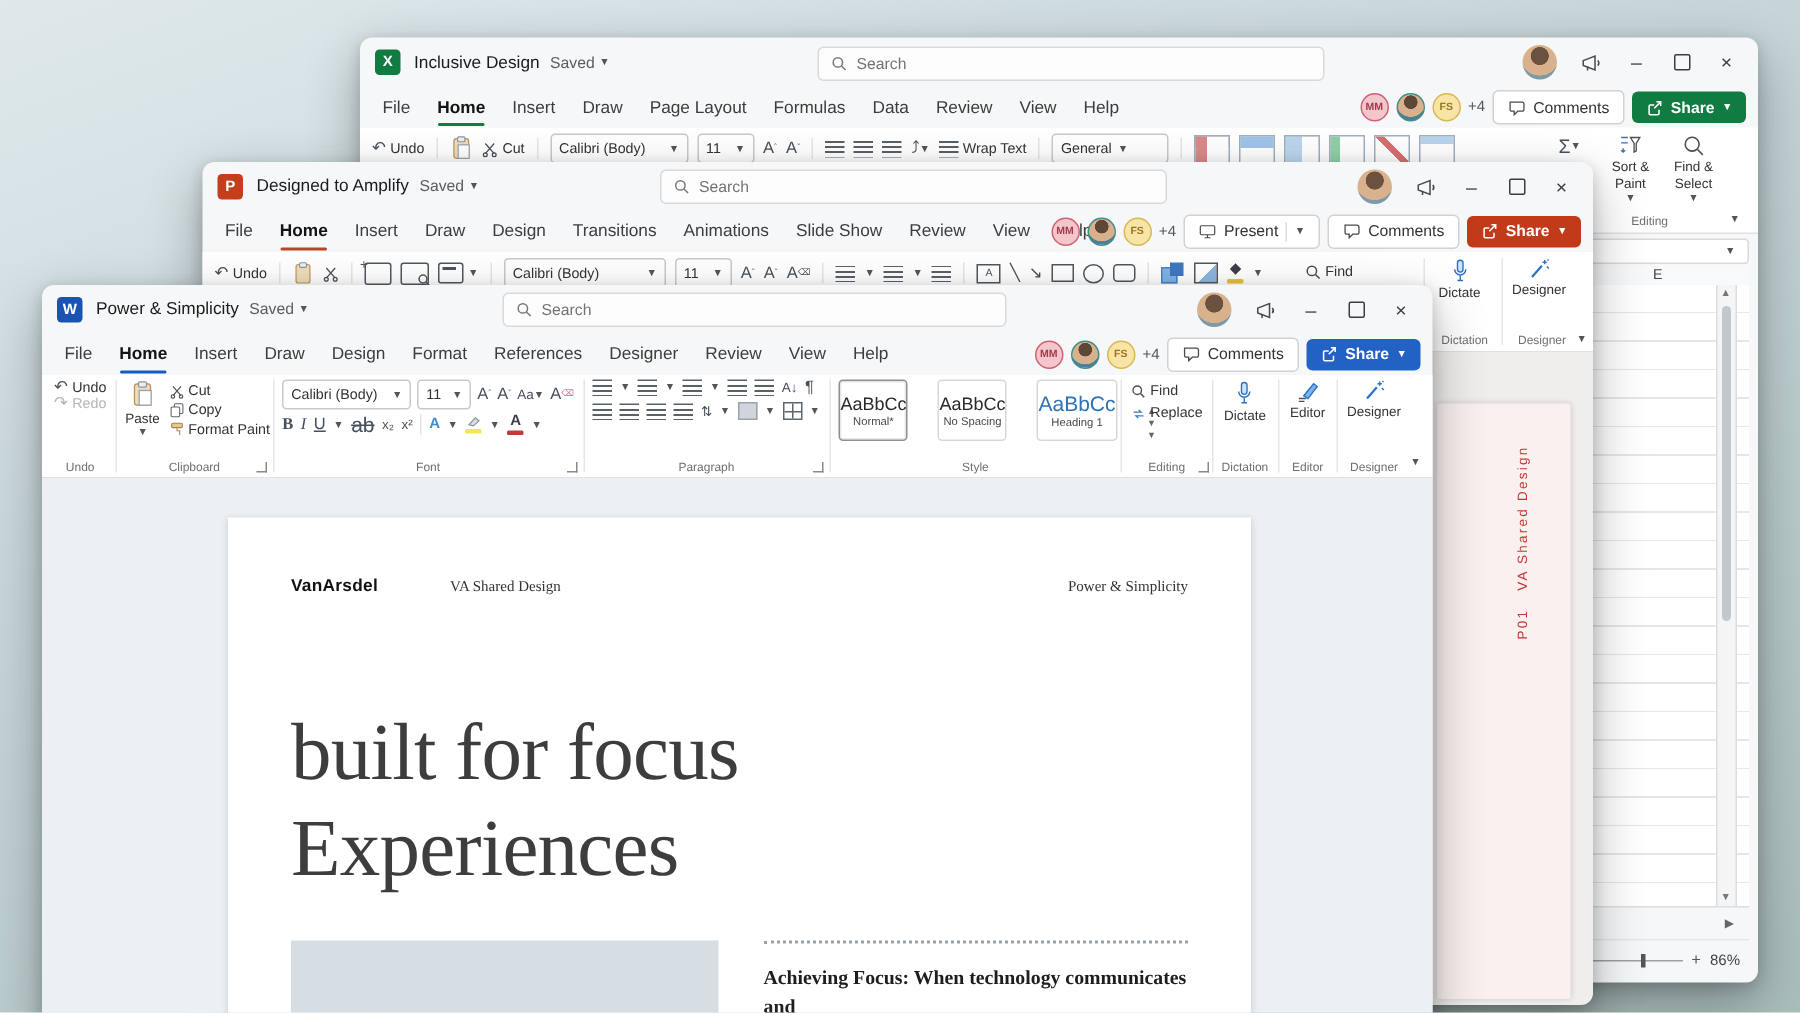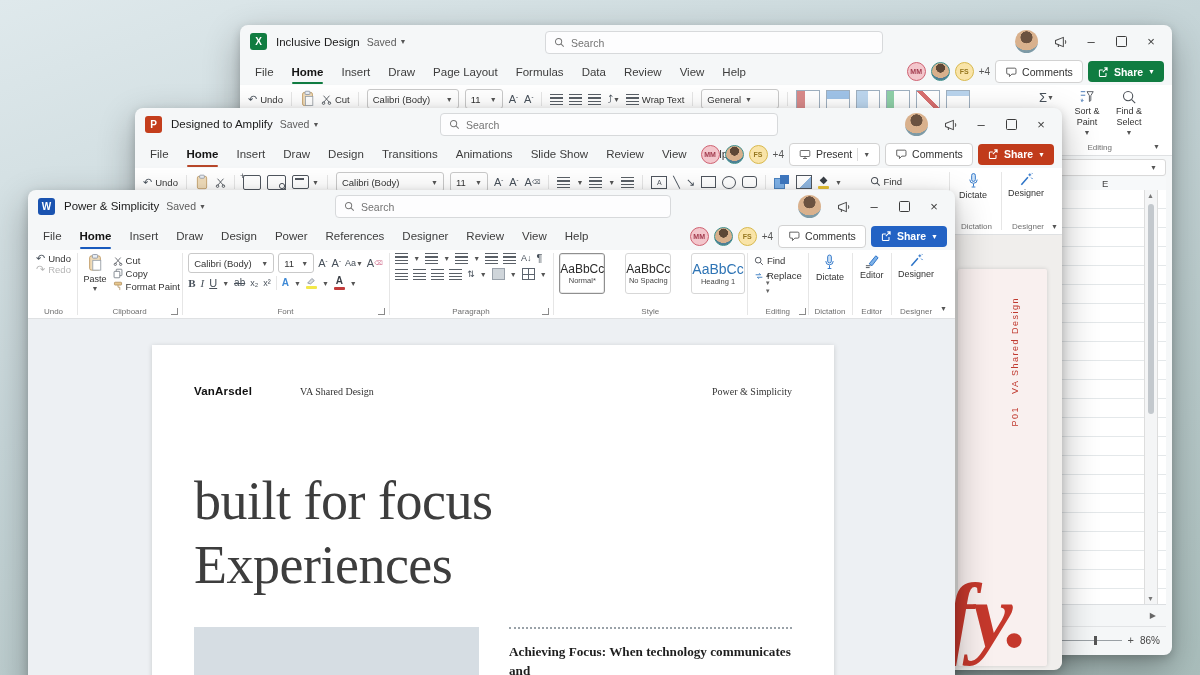--- a/index.html
+++ b/index.html
@@ -398,21 +398,20 @@
             </svg>
           <span>Designer</span>
           </span>
         <span class="grp-label" style="position:absolute;right:18px;bottom:3px">Designer</span>
         <span class="chev" style="position:absolute;right:4px;bottom:4px">▼</span>
       </div>
     </div>
     <div style="position:relative;height:435px;background:#f0eeec;border-radius:0 0 8px 8px">
       <div style="position:absolute;left:823px;top:34px;width:89px;height:397px;background:#f9f0ef;border-radius:2px;box-shadow:0 0 4px rgba(0,0,0,.15)">
         <span class="vtext" style="position:absolute;left:52px;top:28px">P01   VA Shared Design</span>
-        <span class="serif" style="position:absolute;left:-14px;top:310px;font-size:92px;line-height:.82;font-style:italic;font-weight:600;color:#c5382c;letter-spacing:-3px">fy.</span>
       </div>
     </div>
   </section>
 
   <section class="window" style="left:28px;top:190px;width:927px;height:500px;z-index:3;--accent:#185abd">
     <div class="titlebar" style="height:32px">
       <div class="appicon" style="background:#1a53b0">W</div>
       <span class="doc-title">Power &amp; Simplicity</span>
       <span class="saved">
         <span>Saved</span>
@@ -440,21 +439,21 @@
           </span>
         <span class="capbtn">×</span>
       </div>
     </div>
     <div class="tabsrow" style="height:28px">
       <span class="apptab">File</span>
       <span class="apptab active">Home</span>
       <span class="apptab">Insert</span>
       <span class="apptab">Draw</span>
       <span class="apptab">Design</span>
-      <span class="apptab">Power</span>
+      <span class="apptab">Format</span>
       <span class="apptab">References</span>
       <span class="apptab">Designer</span>
       <span class="apptab">Review</span>
       <span class="apptab">View</span>
       <span class="apptab">Help</span>
       <div class="collab">
         <span class="avatar av-mm">MM</span>
         <span class="avatar av-photo"></span>
         <span class="avatar av-fs">FS</span>
         <span class="plusn">+4</span>
@@ -543,21 +542,21 @@
             <span class="ic">A<sup style="font-size:6px">ˆ</sup></span>
             <span class="ic">A<sup style="font-size:6px">ˇ</sup></span>
             <span class="ic" style="font-size:9px">Aa<span class="chev">▼</span></span>
             <span class="ic">A<sub style="font-size:6px;color:#d06a8a">⌫</sub></span>
           </div>
           <div class="rrow" style="gap:5px">
             <span class="ic" style="font-weight:700;font-family:'Liberation Serif',serif">B</span>
             <span class="ic serif" style="font-style:italic">I</span>
             <span class="ic" style="text-decoration:underline">U</span>
               <span class="chev">▼</span>
-            <span class="ic" style="text-decoration:line-through;font-size:10px">ab</span>
+            <span class="ic" style="text-decoration:line-through;font-size:14px">ab</span>
             <span class="ic" style="font-size:9px">x₂</span>
             <span class="ic" style="font-size:9px">x²</span>
             <span style="width:1px;height:14px;background:#e6e6e6"></span>
             <span class="clrbtn">
                 <span style="color:#3f8ad6;font-weight:700">A</span>
               </span>
             <span class="chev">▼</span>
             <span class="clrbtn">
               <svg width="10" height="8" viewBox="0 0 12 9">
                   <path d="M2 7 L7 1.5 L10 4 L5.5 8 z" fill="#d9dde2" stroke="#8a929c"></path>

